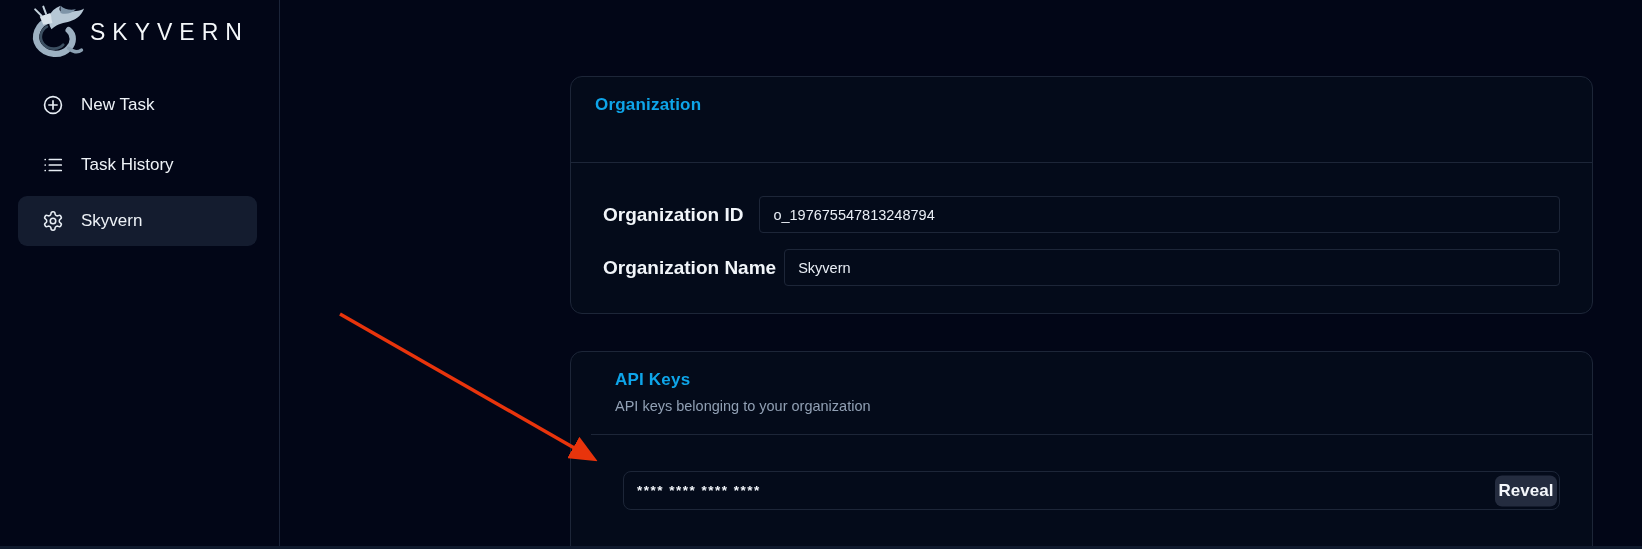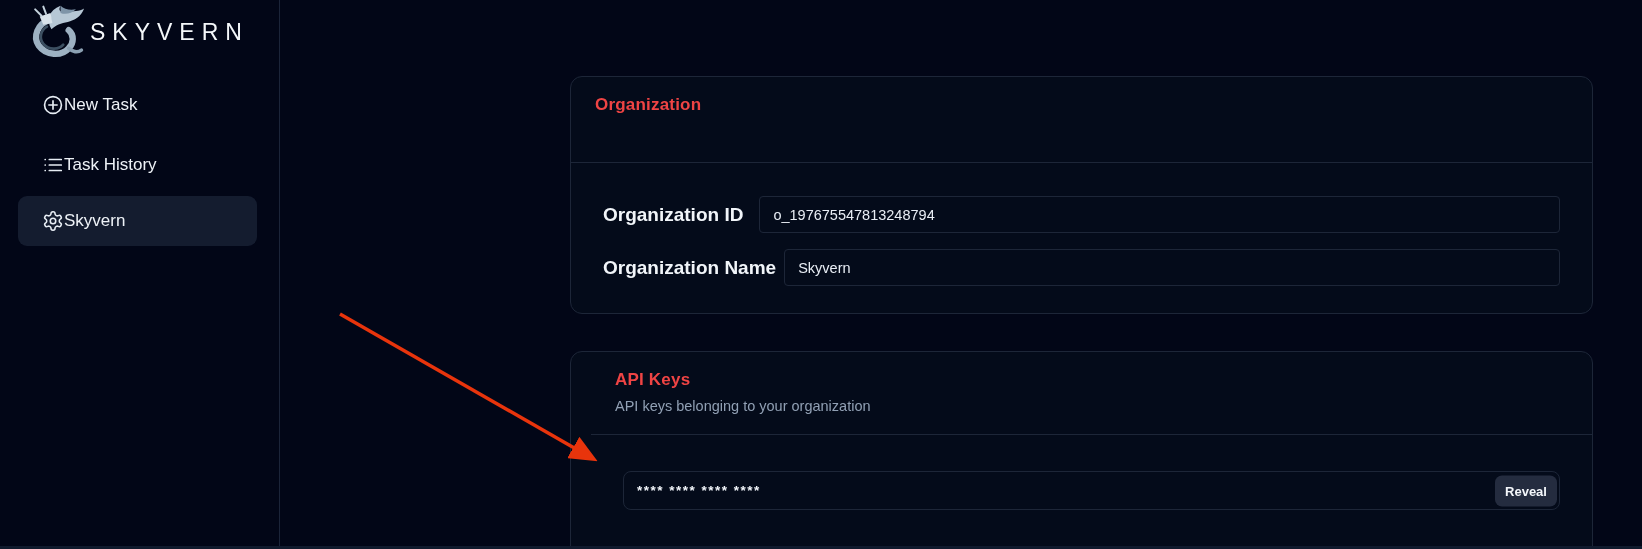--- a/index.html
+++ b/index.html
@@ -22,40 +22,40 @@
     position: absolute; left: 26px; top: 2px;
     display: flex; align-items: center; gap: 4px; height: 60px;
   }
   .logo-mark { width: 60px; height: 58px; }
   .logo-text {
     font-size: 23px; font-weight: 500; letter-spacing: 7px;
     color: #f4f7fa; white-space: nowrap;
   }
   .nav-item {
     position: absolute; left: 18px; width: 239px; height: 50px;
-    display: flex; align-items: center; 
+    display: flex; align-items: center; gap: 17px;
     padding-left: 24px; border-radius: 9px;
     font-size: 17px; font-weight: 500; color: #eef2f7;
     cursor: pointer;
   }
   .nav-item.active { background: #141c2f; }
   .nav-icon { width: 22px; height: 22px; flex: 0 0 22px; display: block; }
   .nav-icon svg { width: 22px; height: 22px; display: block; stroke: #e7edf4; }
 
   
   .card {
     position: absolute; left: 570px; width: 1023px;
     background: #040b1a; border: 1px solid #1d2638; border-radius: 12px;
   }
   .card-1 { top: 76px; height: 238px; }
   .card-2 { top: 351px; height: 246px; padding-left: 20px; }
   .card-header { padding: 18px 24px 0 24px; }
   .card-1 .card-header { height: 85px; }
   .card-2 .card-header { height: 82px; }
-  .card-title { font-size: 17px; font-weight: 700; color: #ef4444; letter-spacing: .2px; }
+  .card-title { font-size: 17px; font-weight: 700; color: #0ea5e9; letter-spacing: .2px; }
   .card-desc { margin-top: 8px; font-size: 14.5px; color: #91a0b4; }
   .card-divider { border: none; border-top: 1px solid #1d2638; height: 0; }
 
   .card-1 .card-content { padding: 33px 32px 0 32px; }
   .field-row { display: flex; align-items: center; gap: 16px; }
   .field-row + .field-row { margin-top: 16px; gap: 8px; }
   .field-label {
     font-size: 19px; font-weight: 600; color: #f1f5f9; white-space: nowrap;
   }
   .text-input {
@@ -72,21 +72,21 @@
     background: transparent; border: 1px solid #1d2638; border-radius: 8px;
     color: #f2f6fb; font-family: "Liberation Sans", "DejaVu Sans", sans-serif;
     font-size: 13.5px; font-weight: 700; letter-spacing: 1.5px;
     padding: 0 80px 0 13px; outline: none;
   }
   .reveal-btn {
     position: absolute; right: 3px; top: 50%; transform: translateY(-50%);
     width: 62px; height: 31px;
     background: #242c3f; border: none; border-radius: 7px;
     color: #f4f7fb; font-family: "Liberation Sans", "DejaVu Sans", sans-serif;
-    font-size: 13px; font-weight: 600; cursor: pointer;
+    font-size: 17px; font-weight: 600; cursor: pointer;
   }
 
   
   .arrow-overlay {
     position: absolute; left: 0; top: 0; width: 1642px; height: 549px;
     pointer-events: none; z-index: 10;
   }
 
   .window-bottom-edge {
     position: absolute; left: 0; bottom: 0; width: 1642px; height: 3px;

